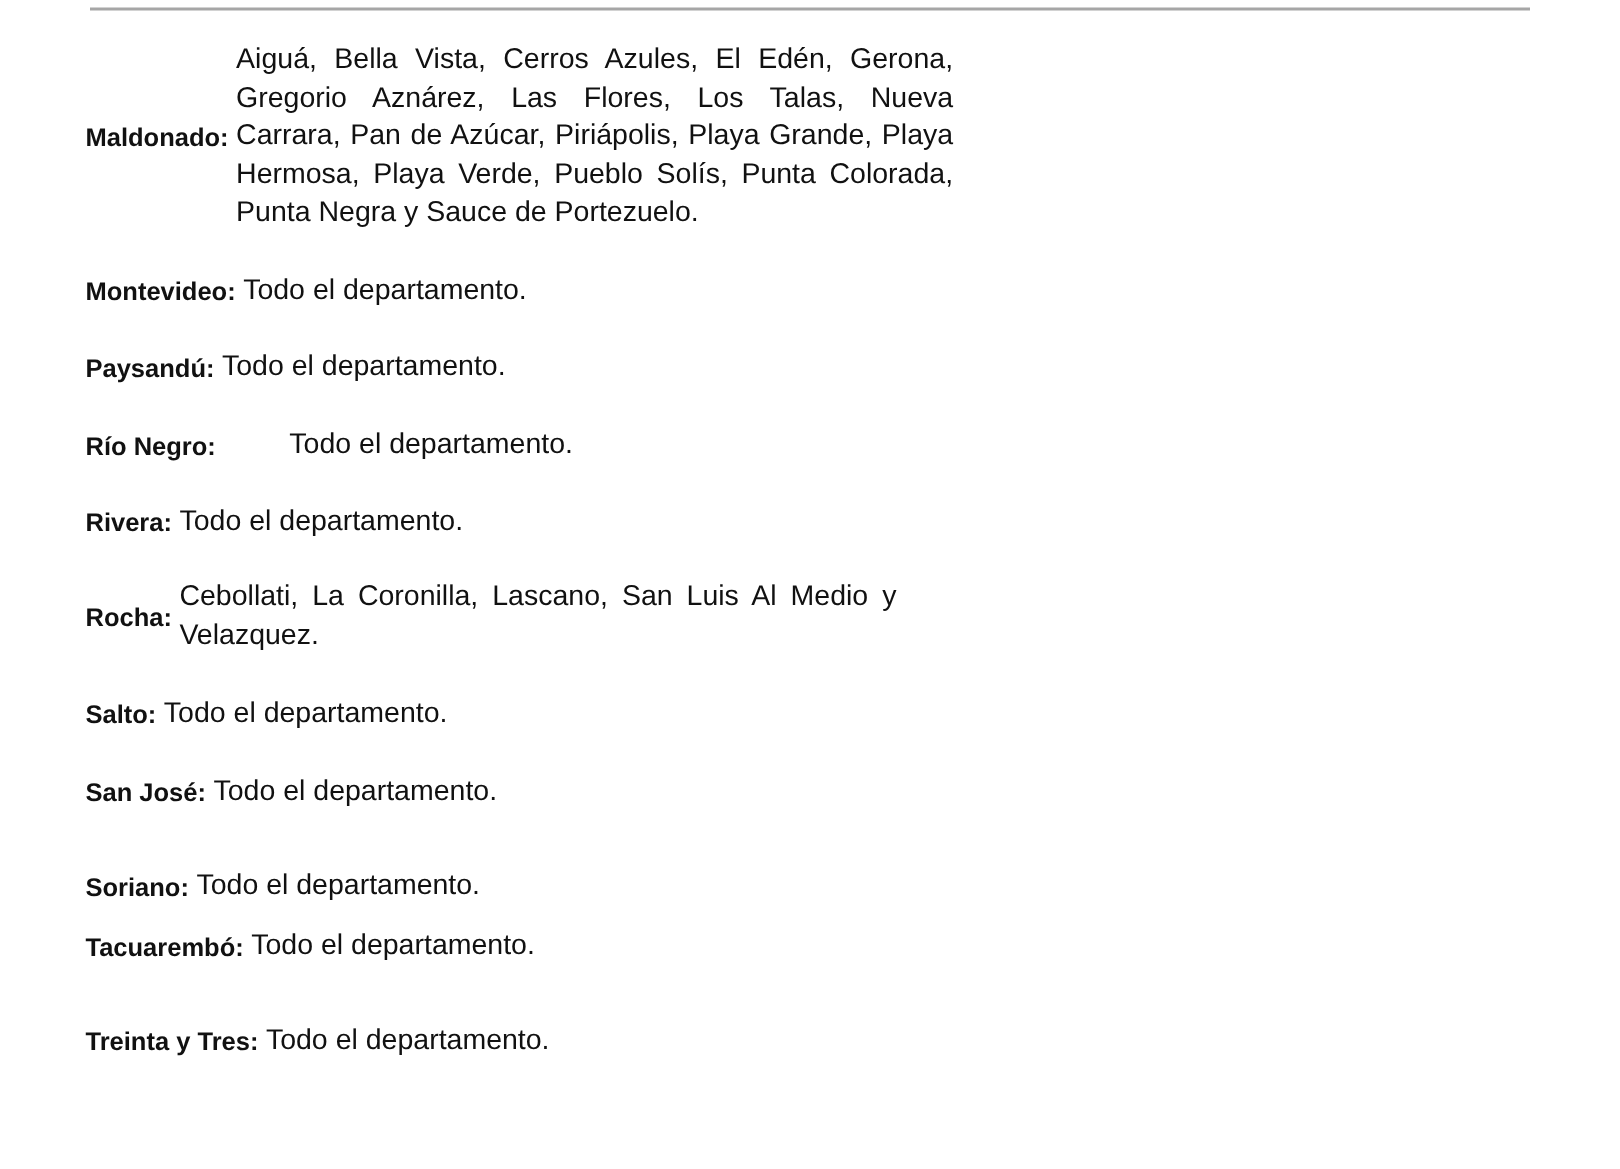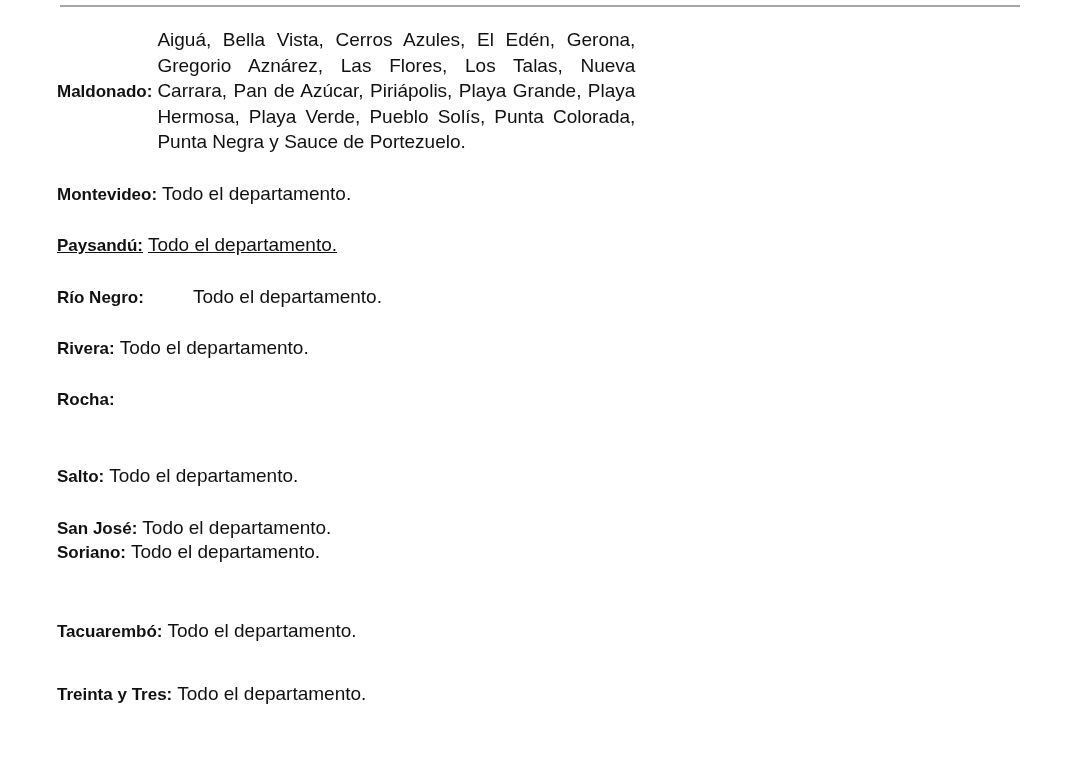--- a/index.html
+++ b/index.html
@@ -54,50 +54,51 @@
 <div class="entry multi" style="top:27px;">
   <span class="label">Maldonado:</span>
   <span class="value" style="width:478px;">Aiguá, Bella Vista, Cerros Azules, El Edén, Gerona, Gregorio Aznárez, Las Flores, Los Talas, Nueva Carrara, Pan de Azúcar, Piriápolis, Playa Grande, Playa Hermosa, Playa Verde, Pueblo Solís, Punta Colorada, Punta Negra y Sauce de Portezuelo.</span>
 </div>
 
 <div class="entry" style="top:180px;">
   <span class="label">Montevideo:</span>
   <span class="value">Todo el departamento.</span>
 </div>
 
-<div class="entry" style="top:231px;text-decoration:underline;">
+<div class="entry" style="top:231px;">
   <span class="label">Paysandú:</span>
   <span class="value">Todo el departamento.</span>
 </div>
 
 <div class="entry" style="top:283px;gap:44px;">
   <span class="label">Río Negro:</span>
   <span class="value">Todo el departamento.</span>
 </div>
 
 <div class="entry" style="top:334px;">
   <span class="label">Rivera:</span>
   <span class="value">Todo el departamento.</span>
 </div>
 
 <div class="entry multi" style="top:385px;">
   <span class="label">Rocha:</span>
+  <span class="value" style="width:478px;">Cebollati, La Coronilla, Lascano, San Luis Al Medio y Velazquez.</span>
 </div>
 
 <div class="entry" style="top:462px;">
   <span class="label">Salto:</span>
   <span class="value">Todo el departamento.</span>
 </div>
 
 <div class="entry" style="top:514px;">
   <span class="label">San José:</span>
   <span class="value">Todo el departamento.</span>
 </div>
 
-<div class="entry" style="top:538px;">
+<div class="entry" style="top:577px;">
   <span class="label">Soriano:</span>
   <span class="value">Todo el departamento.</span>
 </div>
 
 <div class="entry" style="top:617px;">
   <span class="label">Tacuarembó:</span>
   <span class="value">Todo el departamento.</span>
 </div>
 
 <div class="entry" style="top:668px;margin-top:12px;">

